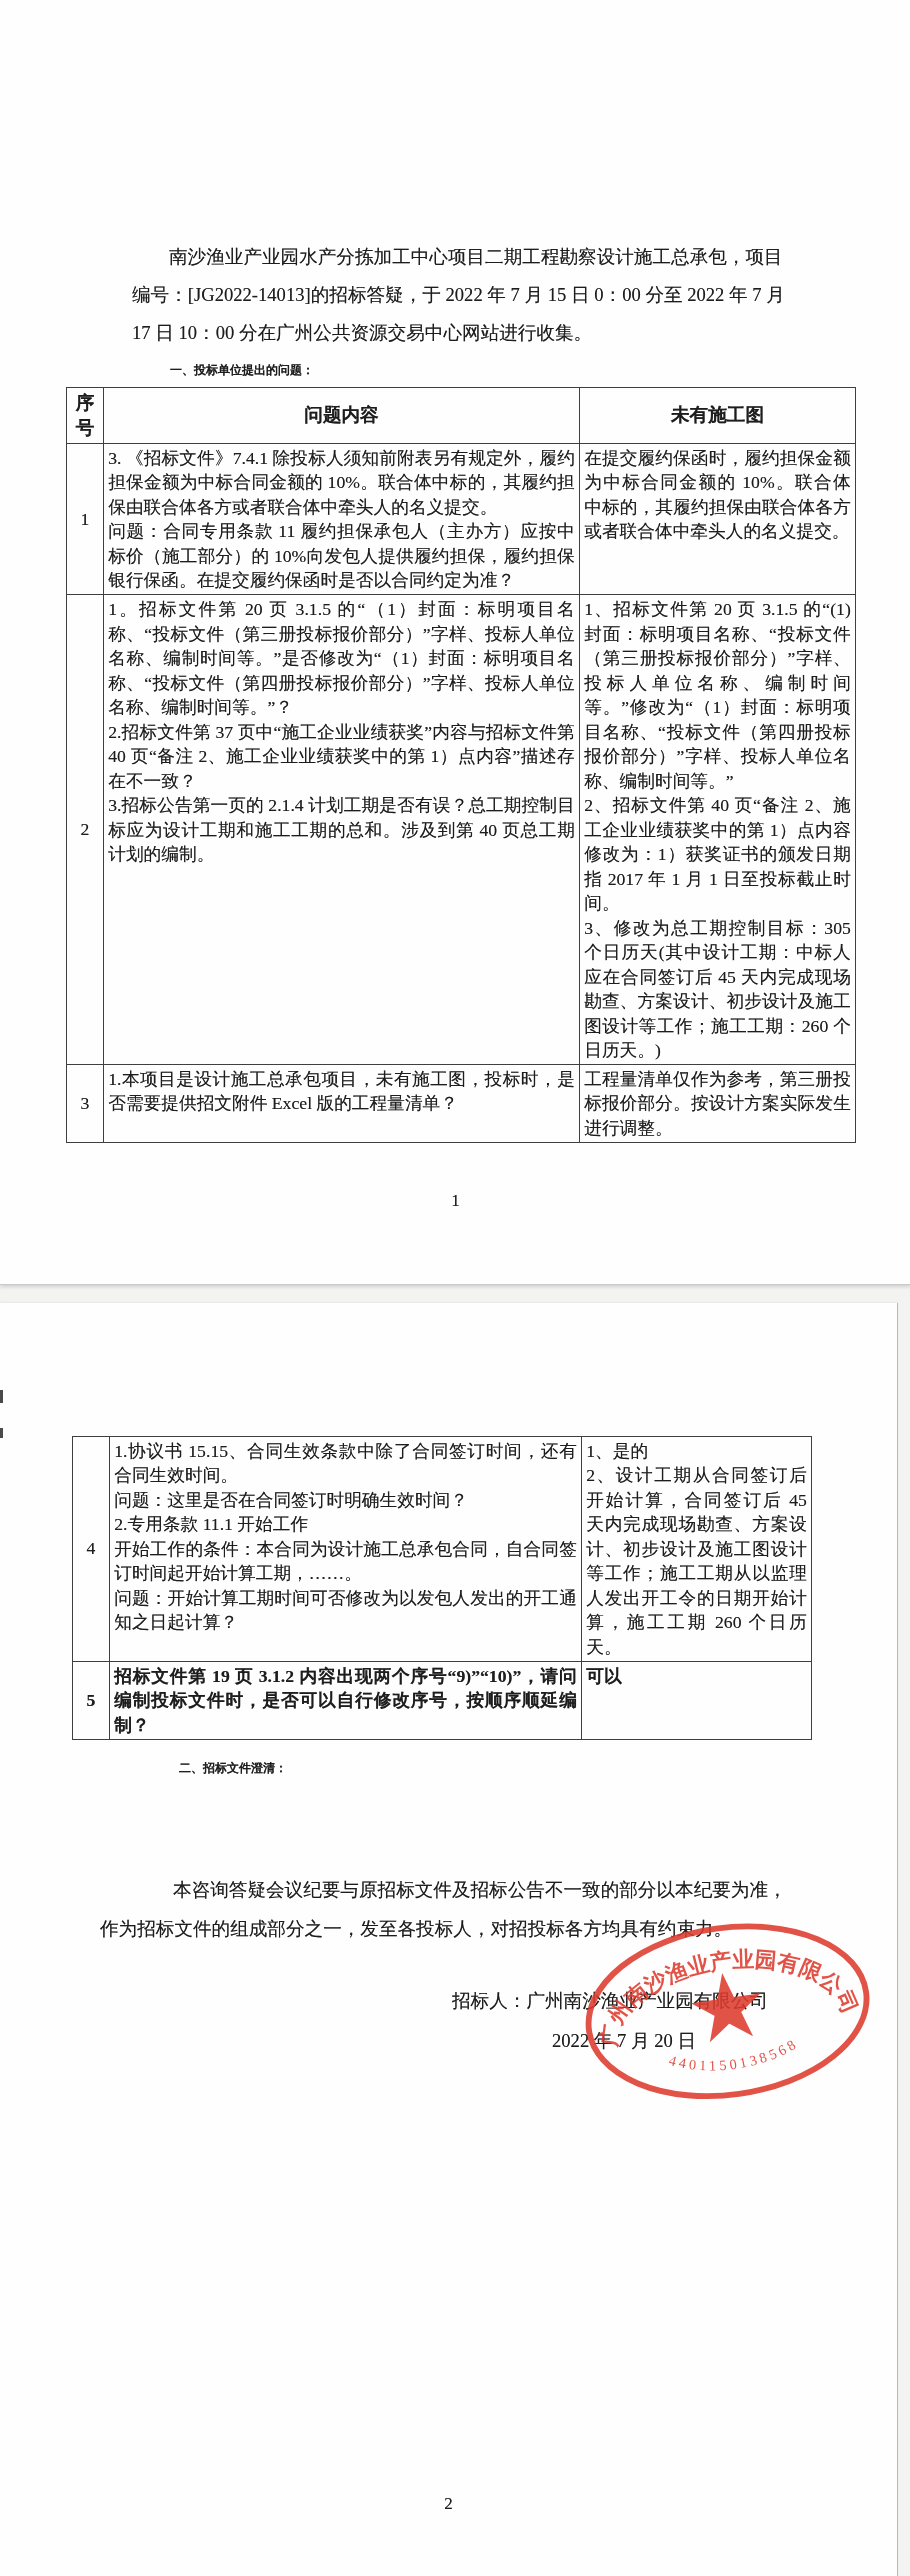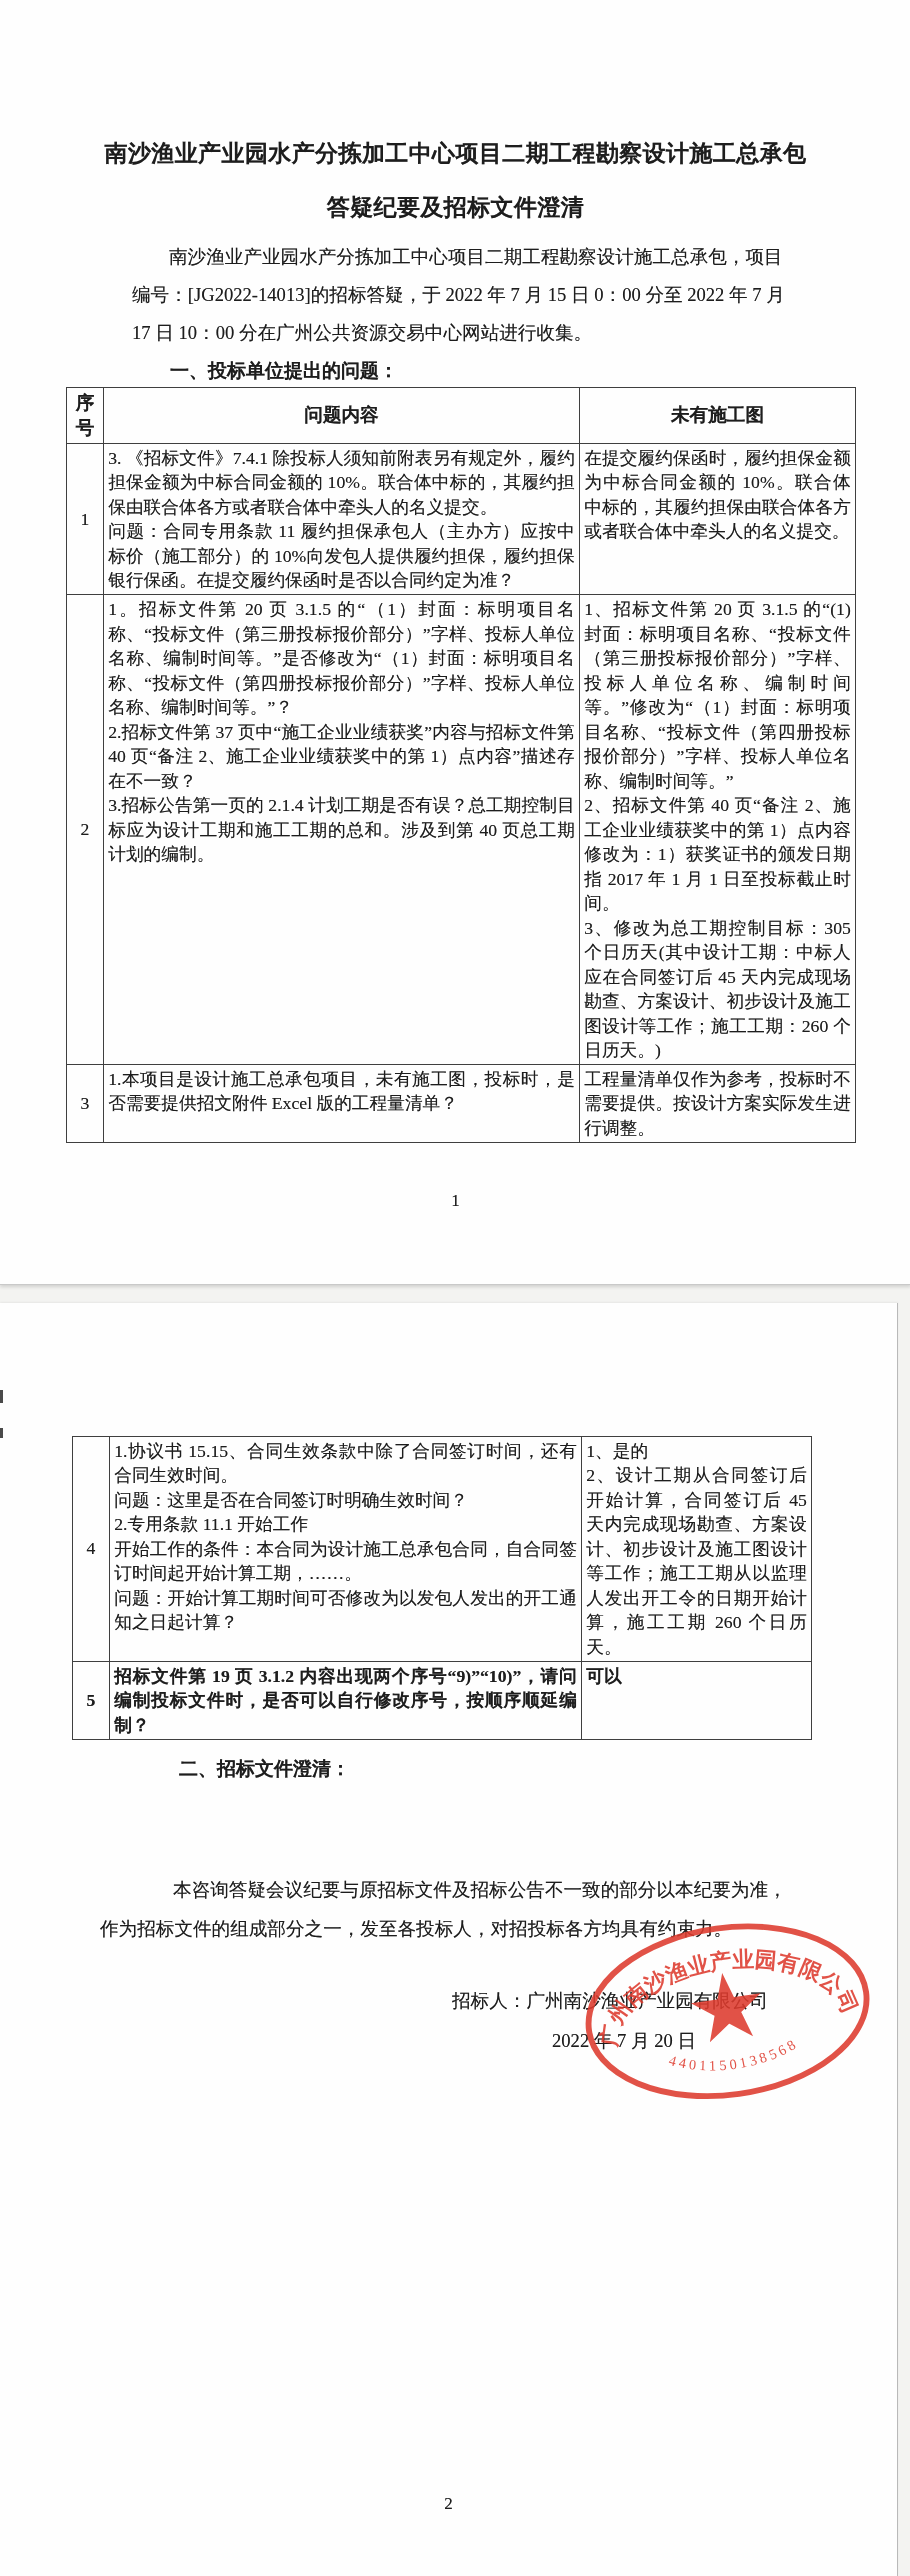--- a/index.html
+++ b/index.html
@@ -8,21 +8,21 @@
   .page{position:absolute;left:0;background:#fefefe;}
   .page1{top:0;width:911px;height:1284px;border-bottom:0.8px solid #c9c9c9;
          box-shadow:0 2.5px 3.4px rgba(0,0,0,.14);}
   .page2{top:1303px;width:897px;height:1273px;border-right:1.7px solid #b9b9b9;
          box-shadow:0 -0.8px 1.7px rgba(0,0,0,.05);}
   .scan{text-shadow:0 0 0.4px rgba(40,40,40,.55);}
   .title{position:absolute;top:127px;left:0;width:100%;text-align:center;
          font-size:23px;font-weight:bold;line-height:54px;letter-spacing:0.4px;}
   .intro{position:absolute;top:238px;left:132px;width:722px;margin:0;
          font-size:18.6px;line-height:38px;white-space:pre-line;text-indent:37px;text-align:justify;}
-  .h1{position:absolute;font-size:19px;font-weight:bold;line-height:25px;}
+  .h1{position:absolute;font-size:12px;font-weight:bold;line-height:25px;}
   .sec1{top:358px;left:170px;}
   .sec2{top:453px;left:179px;}
   .clar{top:493px;left:169px;}
   .closing{position:absolute;top:567px;left:100px;width:724px;margin:0;
            font-size:18.6px;line-height:39px;white-space:pre-line;text-indent:73px;text-align:justify;}
   .issuer{position:absolute;top:685px;left:452px;font-size:18.6px;line-height:25px;}
   .date{position:absolute;top:725px;left:552px;font-size:18.6px;line-height:25px;}
   table.qa{position:absolute;border-collapse:collapse;table-layout:fixed;}
   table.t1{top:387px;left:66px;width:789px;}
   table.t2{top:133px;left:72px;width:740px;}
@@ -42,24 +42,20 @@
   .s1{left:0;top:87px;width:3.4px;height:12.7px;}
   .s2{left:0;top:125px;width:2.5px;height:10px;}
 </style>
 </head>
 <body>
 
 <div class="canvas">
 
   <div class="page page1">
 
-    <div class="title scan">
-      <div>南沙渔业产业园水产分拣加工中心项目二期工程勘察设计施工总承包</div>
-      <div>答疑纪要及招标文件澄清</div>
-    </div>
 
     <p class="intro scan">南沙渔业产业园水产分拣加工中心项目二期工程勘察设计施工总承包，项目
 编号：[JG2022-14013]的招标答疑，于 2022 年 7 月 15 日 0：00 分至 2022 年 7 月
 17 日 10：00 分在广州公共资源交易中心网站进行收集。</p>
 
     <div class="h1 sec1 scan">一、投标单位提出的问题：</div>
 
     <table class="qa t1 scan">
       <colgroup>
           <col style="width:37px">
@@ -83,21 +79,21 @@
           <td class="q">1。招标文件第 20 页 3.1.5 的“（1）封面：标明项目名称、“投标文件（第三册投标报价部分）”字样、投标人单位名称、编制时间等。”是否修改为“（1）封面：标明项目名称、“投标文件（第四册投标报价部分）”字样、投标人单位名称、编制时间等。”？
 2.招标文件第 37 页中“施工企业业绩获奖”内容与招标文件第 40 页“备注 2、施工企业业绩获奖中的第 1）点内容”描述存在不一致？
 3.招标公告第一页的 2.1.4 计划工期是否有误？总工期控制目标应为设计工期和施工工期的总和。涉及到第 40 页总工期计划的编制。</td>
           <td class="a">1、招标文件第 20 页 3.1.5 的“(1) 封面：标明项目名称、“投标文件（第三册投标报价部分）”字样、投标人单位名称、编制时间等。”修改为“（1）封面：标明项目名称、“投标文件（第四册投标报价部分）”字样、投标人单位名称、编制时间等。”
 2、招标文件第 40 页“备注 2、施工企业业绩获奖中的第 1）点内容修改为：1）获奖证书的颁发日期指 2017 年 1 月 1 日至投标截止时间。
 3、修改为总工期控制目标：305 个日历天(其中设计工期：中标人应在合同签订后 45 天内完成现场勘查、方案设计、初步设计及施工图设计等工作；施工工期：260 个日历天。)</td>
         </tr>
         <tr class="r3">
           <td class="num">3</td>
           <td class="q">1.本项目是设计施工总承包项目，未有施工图，投标时，是否需要提供招文附件 Excel 版的工程量清单？</td>
-          <td class="a">工程量清单仅作为参考，投标时不需要提供。按设计方案实际发生进行调整。</td>
+          <td class="a">工程量清单仅作为参考，第三册投标报价部分。按设计方案实际发生进行调整。</td>
         </tr>
       </tbody>
     </table>
 
     <div class="pnum pn1 scan">1</div>
   </div>
 
   <div class="page page2">
 
     <div class="speck s1"></div>

